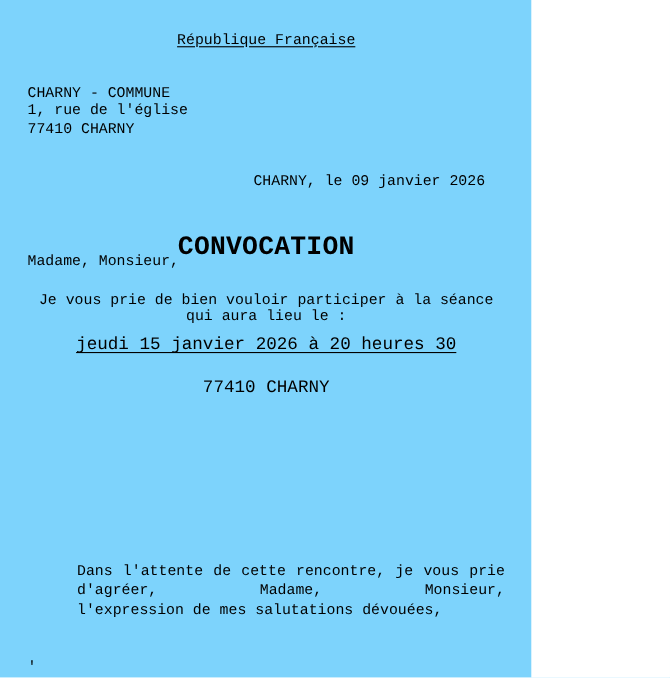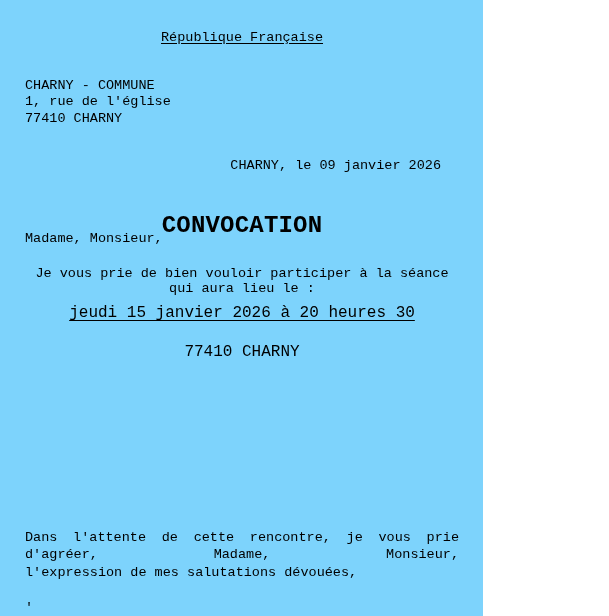--- a/index.html
+++ b/index.html
@@ -67,23 +67,24 @@
   .agenda-heading .uline {
     text-decoration: underline;
     text-underline-offset: 2px;
   }
   .agenda-items {
     font-size: 12px;
     line-height: 16.2px;
   }
 
   .closing {
-    top: 529px;
+    top: 512px;
     font-size: 13.5px;
     line-height: 17.3px;
+    margin-left: 45px;
   }
   .closing-line-justified {
     text-align: justify;
     text-align-last: justify;
   }
   .footer-mark {
     top: 600px;
     font-size: 13.5px;
   }
 </style>

